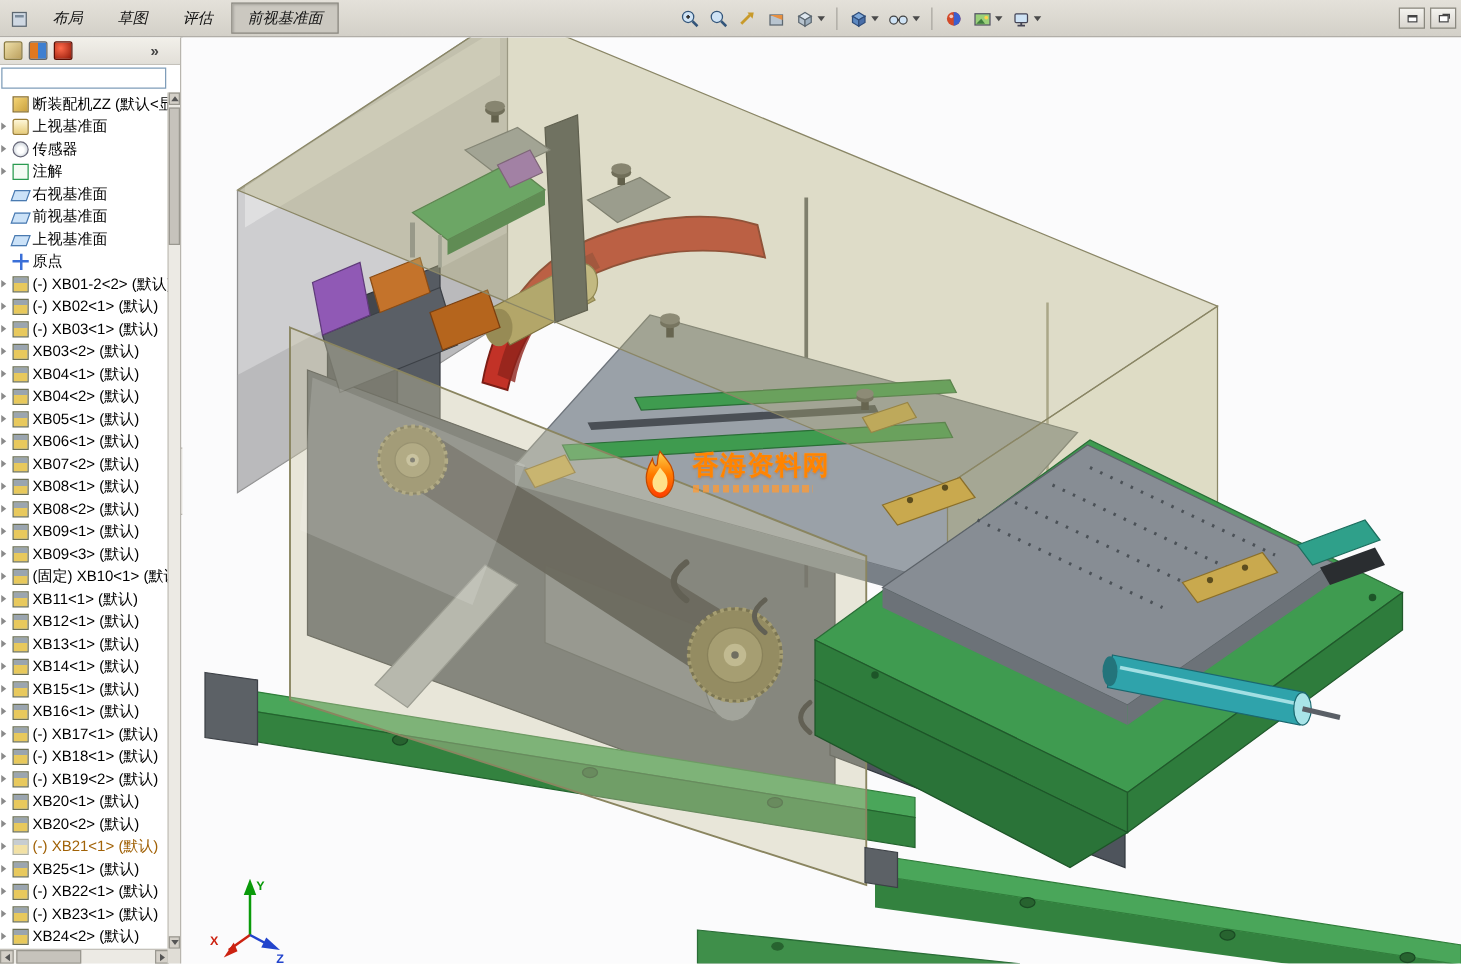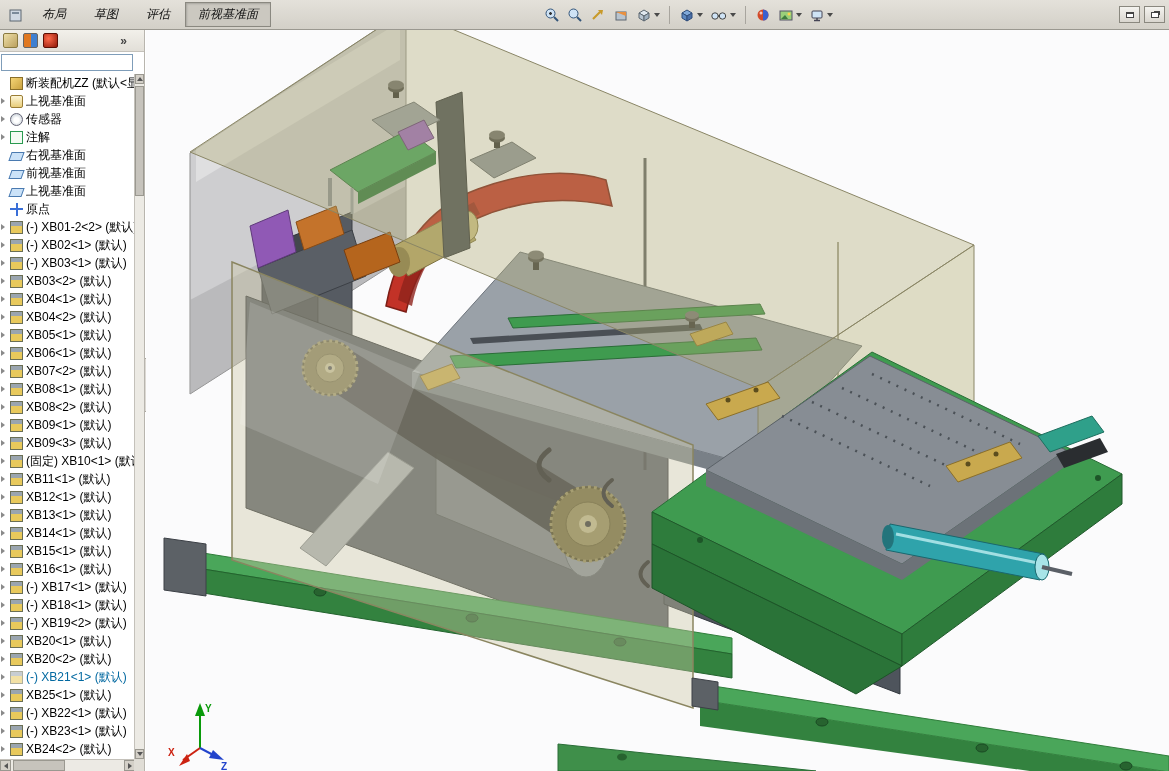--- a/index.html
+++ b/index.html
@@ -72,21 +72,21 @@
   .icon-assembly  .ticon { background:linear-gradient(135deg,#f5d576,#caa23f); border:1px solid #8a6f2a; }
   .icon-history   .ticon { background:linear-gradient(#fdf6d8,#e8cd7a); border:1px solid #9a7d35; border-radius:2px; }
   .icon-sensors   .ticon { background:radial-gradient(circle at 50% 55%,#fff 30%,#cfd6dd 75%); border:1px solid #667; border-radius:50%; }
   .icon-annotations .ticon { background:#f4fbf4; border:1px solid #2a9a50; }
   .icon-plane     .ticon { background:rgba(140,190,240,.45); border:1px solid #4a7ab0; height:9px; margin-top:2px; transform:skewX(-20deg); }
   .icon-origin    .ticon { background:
       linear-gradient(#3a6fd8,#3a6fd8) 50% 0/2px 100% no-repeat,
       linear-gradient(#3a6fd8,#3a6fd8) 0 50%/100% 2px no-repeat; }
   .icon-component .ticon { background:linear-gradient(180deg,#9aa5af 0 40%,#e8c95c 40% 100%); border:1px solid #6b6f55; }
   .tlabel { font-size:12px; }
-  .trow.suppressed .tlabel { color:#0369a1; }
+  .trow.suppressed .tlabel { color:#a16207; }
   .trow.suppressed .ticon { opacity:.55; }
   
   .vscroll { position:absolute; top:44px; right:0; width:10px; height:685px; background:#eceae4; border-left:1px solid #c4c1ba; }
   .hscroll { position:absolute; bottom:0; left:0; width:135px; height:12px; background:#eceae4; border-top:1px solid #c4c1ba; }
   .sbtn { position:absolute; background:#d4d0c8; border:1px solid #9a9890; display:flex; align-items:center; justify-content:center; }
   .sbtn i { width:0; height:0; display:block; }
   .v-up   { top:0; left:0; width:9px; height:10px; } .v-up i { border-left:3px solid transparent;border-right:3px solid transparent;border-bottom:4px solid #555; }
   .v-down { bottom:0; left:0; width:9px; height:10px; } .v-down i { border-left:3px solid transparent;border-right:3px solid transparent;border-top:4px solid #555; }
   .v-thumb { position:absolute; top:12px; left:0; width:9px; height:110px; background:#c6c3bc; border:1px solid #9a9890; }
   .h-left { left:0; top:0; width:11px; height:11px; } .h-left i { border-top:3px solid transparent;border-bottom:3px solid transparent;border-right:4px solid #555; }
@@ -650,14 +650,31 @@
         <line x1="200" y1="748" x2="183" y2="760" stroke="#cc2211" stroke-width="2"></line>
         <polygon points="187,754 179,766 190,761" fill="#cc2211"></polygon>
         <line x1="200" y1="748" x2="217" y2="757" stroke="#2244cc" stroke-width="2"></line>
         <polygon points="213,750 224,760 209,758" fill="#2244cc"></polygon>
         <text x="205" y="712" fill="#0a9a0a">Y</text>
         <text x="168" y="756" fill="#cc2211">X</text>
         <text x="221" y="770" fill="#2244cc">Z</text>
       </g>
     </svg>
 
+    <div class="watermark">
+      <svg width="44" height="44">
+        <defs>
+          <linearGradient id="fg" x1="0" y1="0" x2="0" y2="1">
+            <stop offset="0" stop-color="#ffd24a"></stop>
+              <stop offset=".5" stop-color="#ff7a00"></stop>
+              <stop offset="1" stop-color="#ff3c00"></stop>
+          </linearGradient>
+        </defs>
+        <path d="M22,3 C28,11 33,15 33,24 C33,33 28,40 22,40 C16,40 11,33 11,24 C11,18 14,13 16,9 C17,15 20,17 20,11 C20,8 21,5 22,3 Z" fill="url(#fg)" stroke="#c24a00" stroke-width="1"></path>
+        <path d="M22,16 C25,20 28,22 28,28 C28,33 25,36 22,36 C19,36 16,33 16,28 C16,24 19,21 22,16 Z" fill="#ffe08a"></path>
+      </svg>
+      <div class="wm-text-col">
+        <div class="wm-title">香海资料网</div>
+        <div class="wm-sub"></div>
+      </div>
+    </div>
   </div>
 </div>
 
 </body></html>

